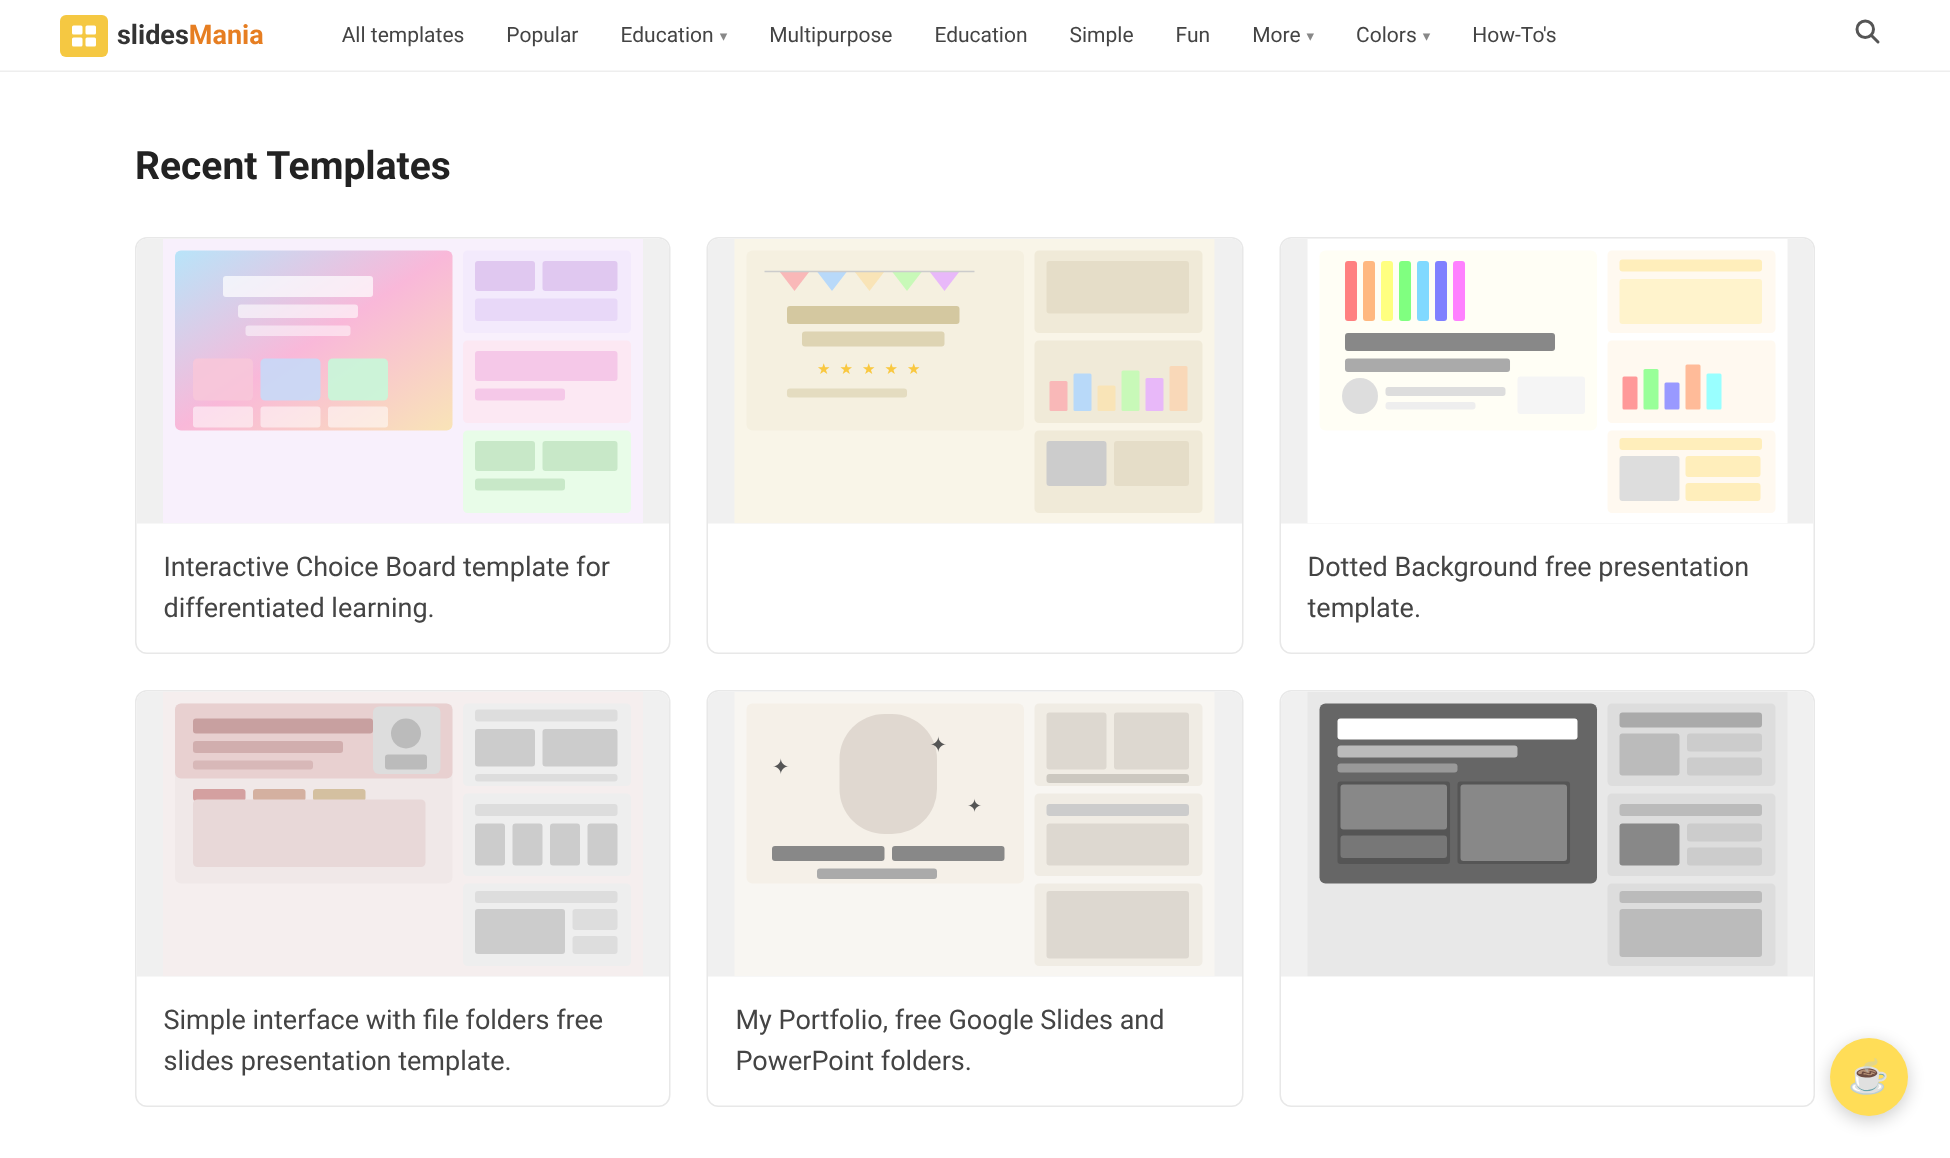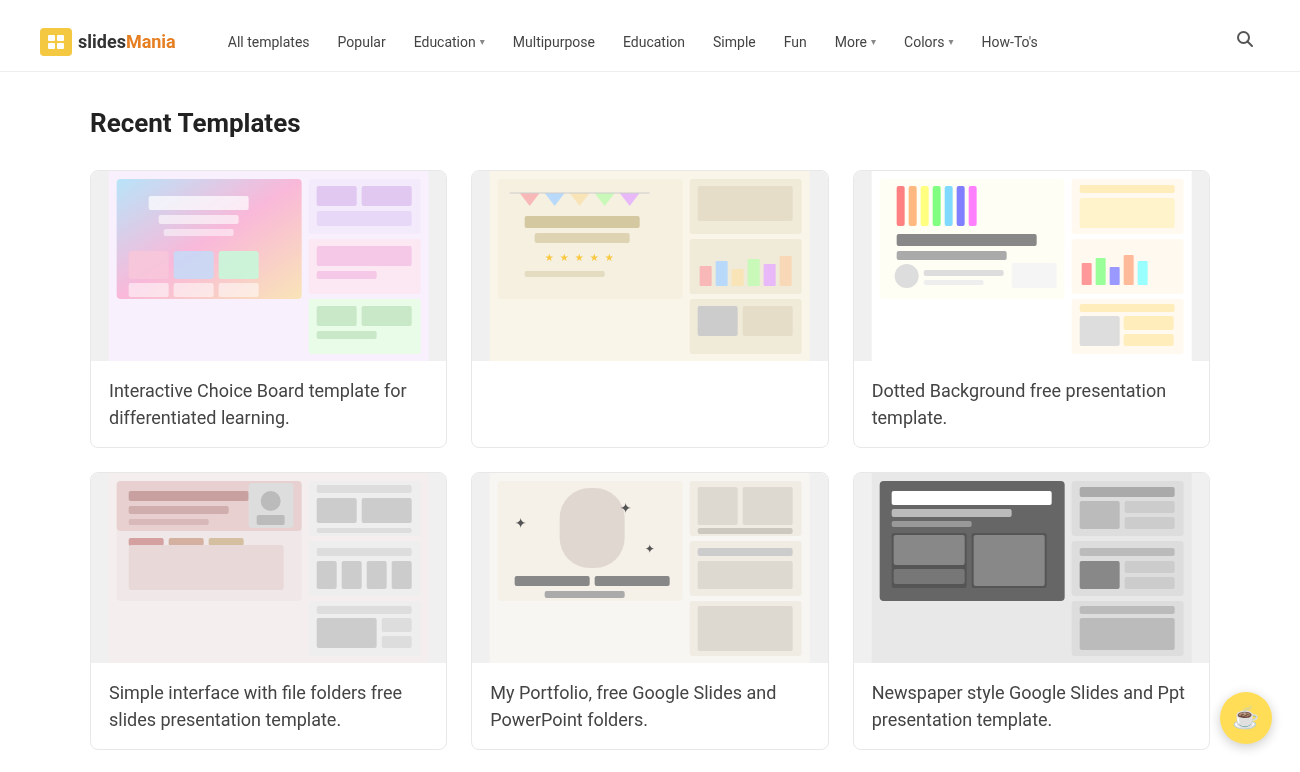--- a/index.html
+++ b/index.html
@@ -3,24 +3,24 @@
   <meta charset="utf-8">
   <style>
     * { margin: 0; padding: 0; box-sizing: border-box; }
     body { font-family: -apple-system, BlinkMacSystemFont, 'Segoe UI', Roboto, Arial, sans-serif; background: #fff; color: #333; }
 
     
     .navbar {
       display: flex;
       align-items: center;
       padding: 16px 40px;
-      height: 60px;
+      height: 48px;
       border-bottom: 1px solid #eee;
       position: sticky;
-      top: 12px;
+      top: 0;
       background: #fff;
       z-index: 100;
     }
     .logo {
       display: flex;
       align-items: center;
       gap: 6px;
       text-decoration: none;
       margin-right: 40px;
     }
@@ -439,23 +439,20 @@
           <rect x="200" y="68" width="112" height="55" rx="3" fill="#ddd"></rect>
           <rect x="208" y="75" width="95" height="8" rx="2" fill="#bbb"></rect>
           <rect x="208" y="88" width="40" height="28" rx="2" fill="#888"></rect>
           <rect x="253" y="88" width="50" height="12" rx="2" fill="#ccc"></rect>
           <rect x="253" y="104" width="50" height="12" rx="2" fill="#ccc"></rect>
           <rect x="200" y="128" width="112" height="55" rx="3" fill="#ddd"></rect>
           <rect x="208" y="133" width="95" height="8" rx="2" fill="#bbb"></rect>
           <rect x="208" y="145" width="95" height="32" rx="2" fill="#bbb"></rect>
         </svg>
       </div>
-      <div class="template-info">
-        <p class="template-desc">Newspaper style Google Slides and Ppt presentation template.</p>
-      </div>
     </div>
 
   </div>
 </main>
 
 <button class="coffee-btn" title="Buy me a coffee">
   <span>☕</span>
 </button>
 
 </body></html>

